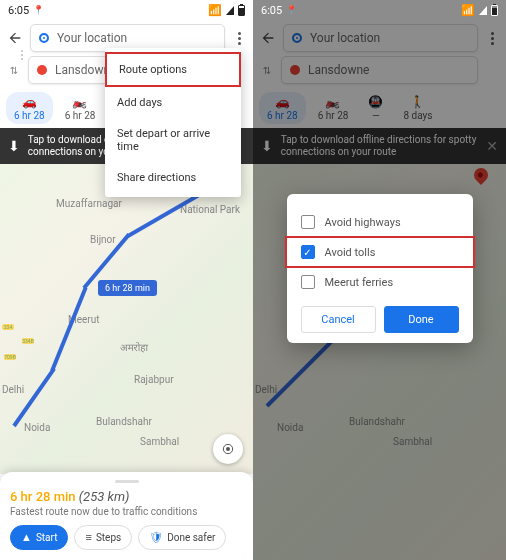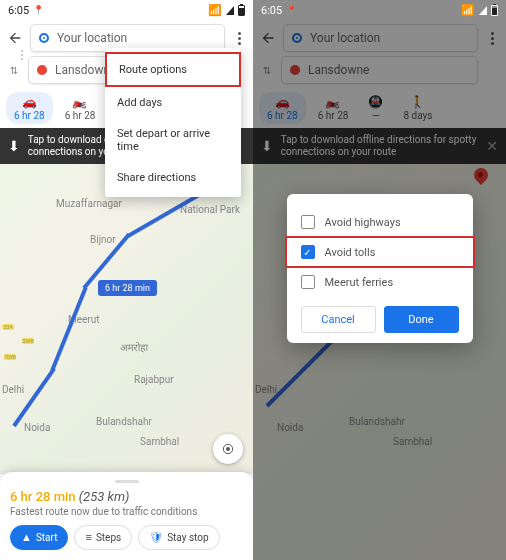--- a/index.html
+++ b/index.html
@@ -174,21 +174,21 @@
       <div class="pill primary">
             <span class="pi">▲</span>
             <span>Start</span>
           </div>
       <div class="pill">
             <span class="pi">≡</span>
             <span>Steps</span>
           </div>
       <div class="pill">
             <span class="pi" style="color:#1a73e8;">🛡</span>
-            <span>Stay stop</span>
+            <span>Done safer</span>
           </div>
     </div>
   </div>
 
   <div class="menu">
     <div class="menu-item hl">Route options</div>
     <div class="menu-item">Add days</div>
     <div class="menu-item">Set depart or arrive time</div>
     <div class="menu-item">Share directions</div>
   </div>

